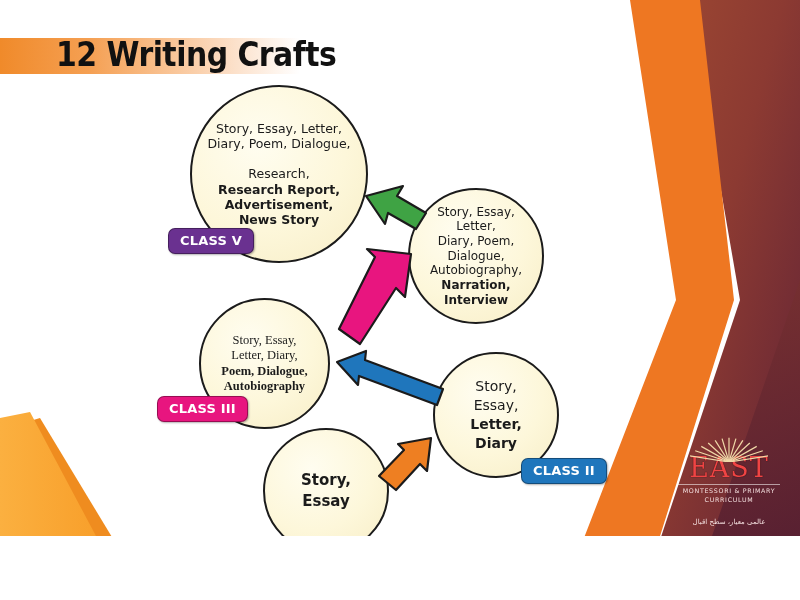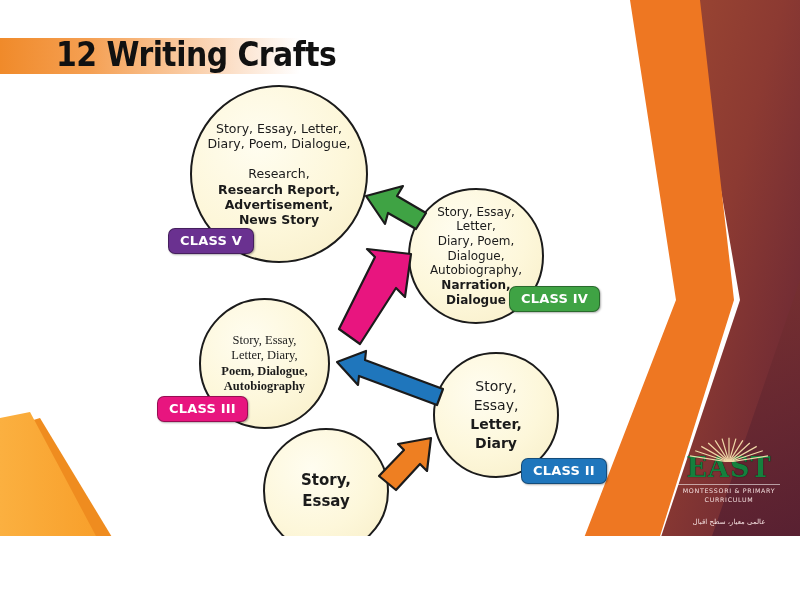--- a/index.html
+++ b/index.html
@@ -120,25 +120,25 @@
     right: 14px;
     bottom: 10px;
     width: 114px;
     text-align: center;
     z-index: 12;
     color: #ffffff;
   }
   #logo-burst { position: relative; height: 26px; }
   #logo-word {
     font-family: "DejaVu Serif", serif;
-    font-weight: bold;
+    font-weight: normal;
     font-size: 27px;
     letter-spacing: 1px;
     line-height: 1;
-    color: #15803d;
+    color: #ef4444;
     text-shadow: 0 0 1px #000;
     margin-top: -8px;
   }
   #logo-rule {
     height: 1px;
     background: rgba(255,255,255,0.55);
     margin: 3px 6px 2px 6px;
   }
   #logo-sub1 {
     font-family: "DejaVu Sans", sans-serif;
@@ -213,21 +213,21 @@
       <span class="b">News Story</span>
     </div>
   </div>
 
   <div class="circle" id="circle-class4">
     <div class="ctext">
       <span>Story, Essay, Letter,</span><br>
       <span>Diary, Poem, Dialogue,</span><br>
       <span>Autobiography,</span><br>
       <span class="b">Narration,</span><br>
-      <span class="b">Dialogue</span>
+      <span class="b">Interview</span>
     </div>
   </div>
 
   <div class="circle" id="circle-class3">
     <div class="ctext">
       <span>Story, Essay,</span><br>
       <span>Letter, Diary,</span><br>
       <span class="b">Poem, Dialogue,</span><br>
       <span class="b">Autobiography</span>
     </div>
@@ -243,21 +243,20 @@
   </div>
 
   <div class="circle" id="circle-class1">
     <div class="ctext">
       <span>Story,</span><br>
       <span>Essay</span>
     </div>
   </div>
 
   <div class="badge" id="badge-class5">CLASS V</div>
-  <div class="badge" id="badge-class4">CLASS IV</div>
   <div class="badge" id="badge-class2">CLASS II</div>
   <div class="badge" id="badge-class3">CLASS III</div>
 
   <div id="logo">
     <div id="logo-burst">
       <svg viewBox="0 0 120 30" width="114" height="26" xmlns="http://www.w3.org/2000/svg">
         <g stroke="#f0d9a8" stroke-width="1.4">
           <line x1="60" y1="30" x2="60" y2="2"></line>
           <line x1="60" y1="30" x2="52" y2="3"></line>
           <line x1="60" y1="30" x2="44" y2="5"></line>

